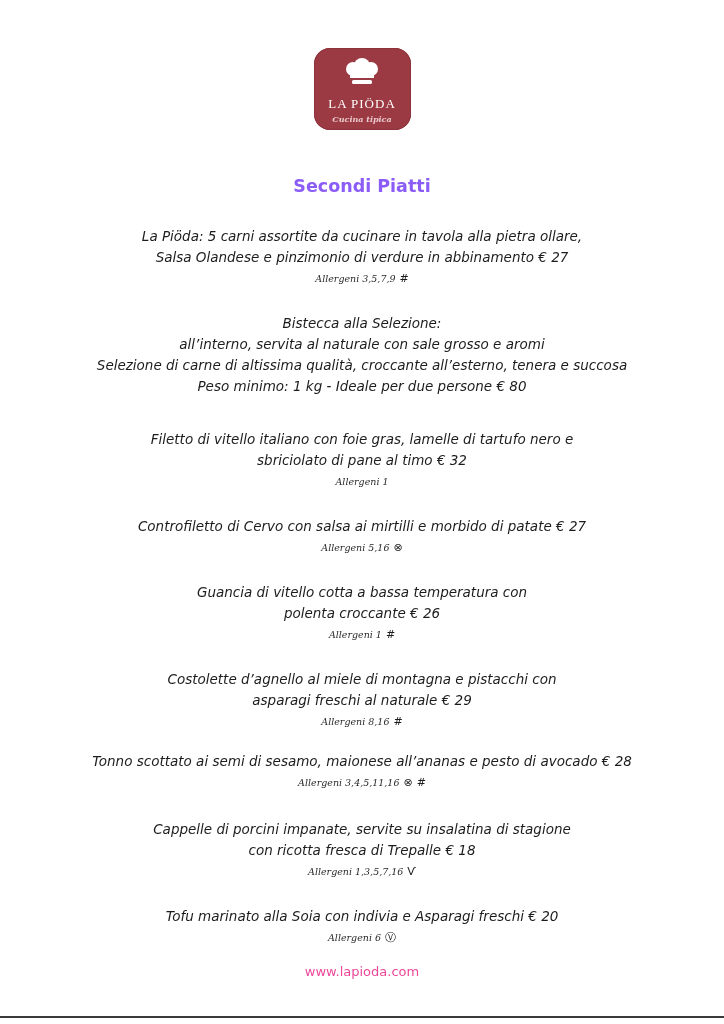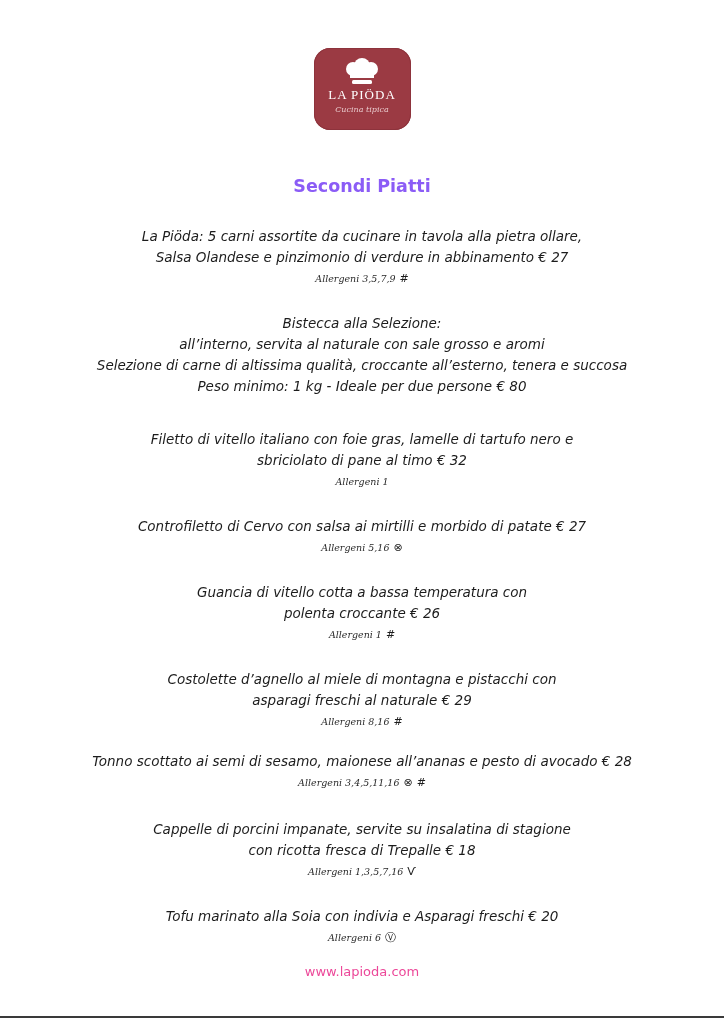--- a/index.html
+++ b/index.html
@@ -22,26 +22,27 @@
     margin:48px auto 0 auto;
     background:#9b3a43;
     border-radius:16px;
     display:flex;flex-direction:column;align-items:center;justify-content:flex-start;
     box-shadow:0 0 0 1px #8d333c inset;
   }
   .logo .hat{margin-top:10px;line-height:0;}
   .logo .brand{
     color:#ffffff;font-size:13px;letter-spacing:1px;
     font-family:"Liberation Serif", serif;
-    margin-top:1px;white-space:nowrap;
+    margin-top:10px;white-space:nowrap;
   }
   .logo .tagline{
     color:#e9c9cc;font-size:8px;font-style:italic;
     font-family:"DejaVu Serif", serif;
     margin-top:2px;
+    font-weight:bold;
   }
   
   .title{
     text-align:center;
     margin-top:46px;
     color:#8b5cf6;
     font-size:17.5px;
     font-weight:bold;
     font-family:"DejaVu Sans", sans-serif;
   }

